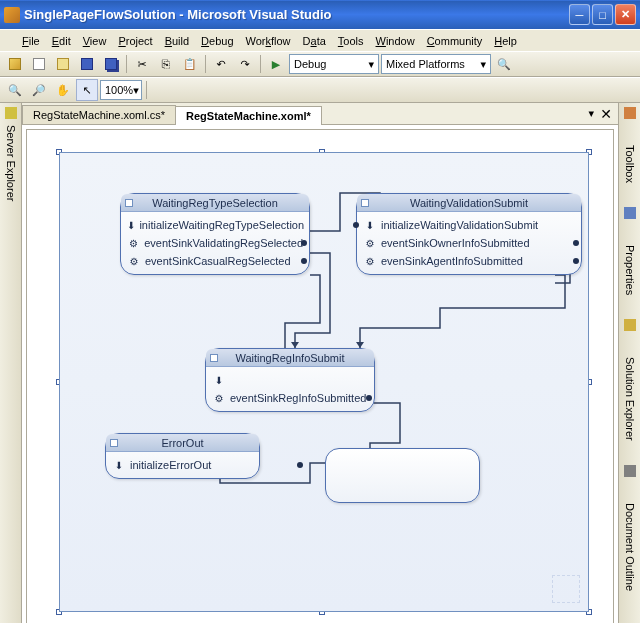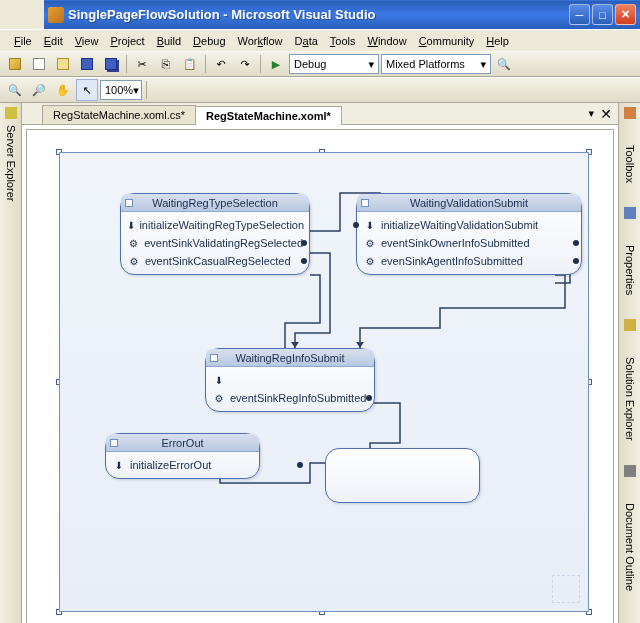--- a/index.html
+++ b/index.html
@@ -1,43 +1,43 @@
 <!DOCTYPE html>
 <html><head>
 <meta charset="utf-8">
 <style>
 * { box-sizing: border-box; margin: 0; padding: 0; font-family: Tahoma, sans-serif; }
 body { width: 640px; height: 623px; overflow: hidden; background: #ece9d8; }
 
-.titlebar { height: 29px; background: linear-gradient(to bottom, #3b78e7 0%, #2a5fb8 5%, #3b78e7 50%, #2a5fb8 100%); display: flex; align-items: center; padding: 0 4px; color: white; font-size: 13px; margin-left: 44px; }
+.titlebar { height: 29px; background: linear-gradient(to bottom, #3b78e7 0%, #2a5fb8 5%, #3b78e7 50%, #2a5fb8 100%); display: flex; align-items: center; padding: 0 4px; color: white; font-size: 13px; }
 .titlebar-icon { width: 16px; height: 16px; margin-right: 4px; background: linear-gradient(135deg, #e8a030, #b87020); border-radius: 2px; }
 .titlebar-text { flex: 1; font-weight: bold; text-shadow: 1px 1px 1px rgba(0,0,0,0.3); }
 .win-btns { display: flex; gap: 2px; }
 .win-btn { width: 21px; height: 21px; border-radius: 3px; border: 1px solid #fff; display: flex; align-items: center; justify-content: center; font-size: 11px; font-weight: bold; color: white; cursor: pointer; }
 .win-min, .win-max { background: linear-gradient(to bottom, #5a8ce8, #2a5fb8); border-color: #fff8; }
 .win-close { background: linear-gradient(to bottom, #f08060, #d04020); border-color: #fff8; }
 
-.menubar { height: 22px; background: #ece9d8; display: flex; align-items: center; padding: 0 8px; font-size: 11px; border-top: 1px solid #fff; }
+.menubar { height: 22px; background: #ece9d8; display: flex; align-items: center; padding: 0 16px; font-size: 11px; border-top: 1px solid #fff; }
 .menu-item { padding: 2px 6px; cursor: pointer; }
 .menu-item u { text-decoration: underline; }
 
 .toolbar { height: 26px; background: linear-gradient(to bottom, #f4f2e8, #e0dcc8); display: flex; align-items: center; padding: 0 4px; gap: 2px; border-top: 1px solid #fff; border-bottom: 1px solid #aca899; font-size: 11px; }
 .tb-btn { width: 22px; height: 22px; display: flex; align-items: center; justify-content: center; cursor: pointer; border: 1px solid transparent; }
 .tb-sep { width: 1px; height: 18px; background: #aca899; margin: 0 2px; }
 .tb-combo { height: 20px; border: 1px solid #7f9db9; background: white; padding: 0 4px; display: flex; align-items: center; font-size: 11px; }
 .tb-combo-wide { width: 90px; }
 .tb-combo-zoom { width: 42px; }
 
 .main-area { display: flex; height: 526px; }
 .side-tab { width: 22px; background: linear-gradient(to right, #f0eee0, #e0dcc8); border-right: 1px solid #aca899; display: flex; flex-direction: column; align-items: center; padding-top: 4px; font-size: 11px; }
 .side-tab-v { writing-mode: vertical-rl; padding: 4px 2px; cursor: pointer; margin-top: 2px; }
 .side-right { width: 22px; background: linear-gradient(to left, #f0eee0, #e0dcc8); border-left: 1px solid #aca899; display: flex; flex-direction: column; align-items: center; padding-top: 4px; font-size: 11px; gap: 20px; }
 
 .editor-area { flex: 1; display: flex; flex-direction: column; background: #fff; }
-.tab-strip { height: 22px; background: #f0eee0; display: flex; align-items: flex-end; padding-left: 20px; font-size: 11px; border-bottom: 1px solid #aca899; position: relative; }
+.tab-strip { height: 22px; background: #f0eee0; display: flex; align-items: flex-end; font-size: 11px; border-bottom: 1px solid #aca899; position: relative; }
 .tab { padding: 3px 10px; background: #e8e4d0; border: 1px solid #aca899; border-bottom: none; margin-right: -1px; cursor: pointer; }
 .tab.active { background: #fff; font-weight: bold; position: relative; top: 1px; }
 .tab-close { position: absolute; right: 6px; top: 3px; cursor: pointer; font-size: 14px; }
 
 .canvas { flex: 1; background: #fff; position: relative; overflow: hidden; border: 1px solid #aca899; margin: 4px; }
 .wf-container { position: absolute; left: 32px; top: 22px; width: 530px; height: 460px; border: 1px solid #7090c0; background: linear-gradient(to bottom, #f0f4fa, #e8eef8); }
 .wf-header { height: 20px; background: linear-gradient(to bottom, #e0e8f4, #c8d4e8); border-bottom: 1px solid #a0b0d0; display: flex; align-items: center; justify-content: center; font-size: 11px; font-weight: bold; color: #304060; position: relative; }
 .wf-header .header-box { position: absolute; left: 4px; width: 10px; height: 10px; border: 1px solid #7090c0; background: #fff; }
 .handle { position: absolute; width: 6px; height: 6px; background: #fff; border: 1px solid #4060a0; }
 

